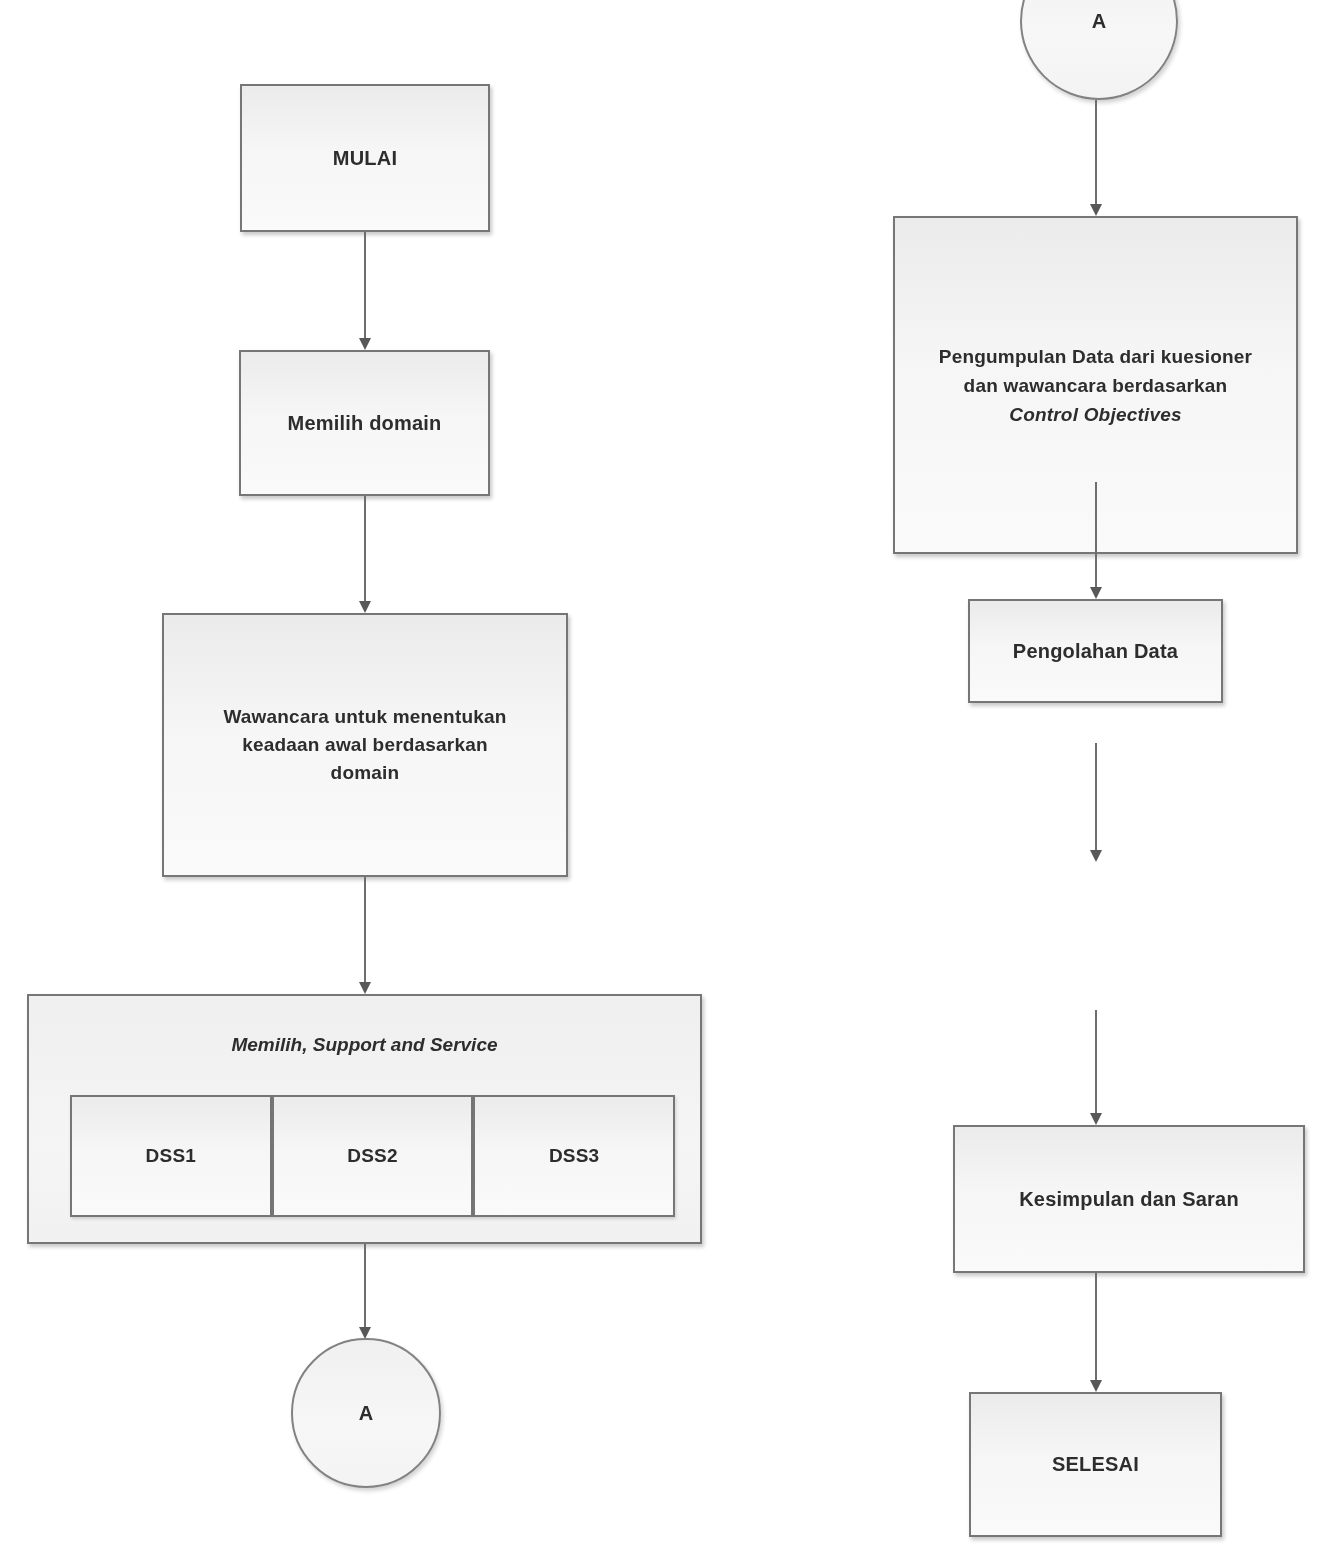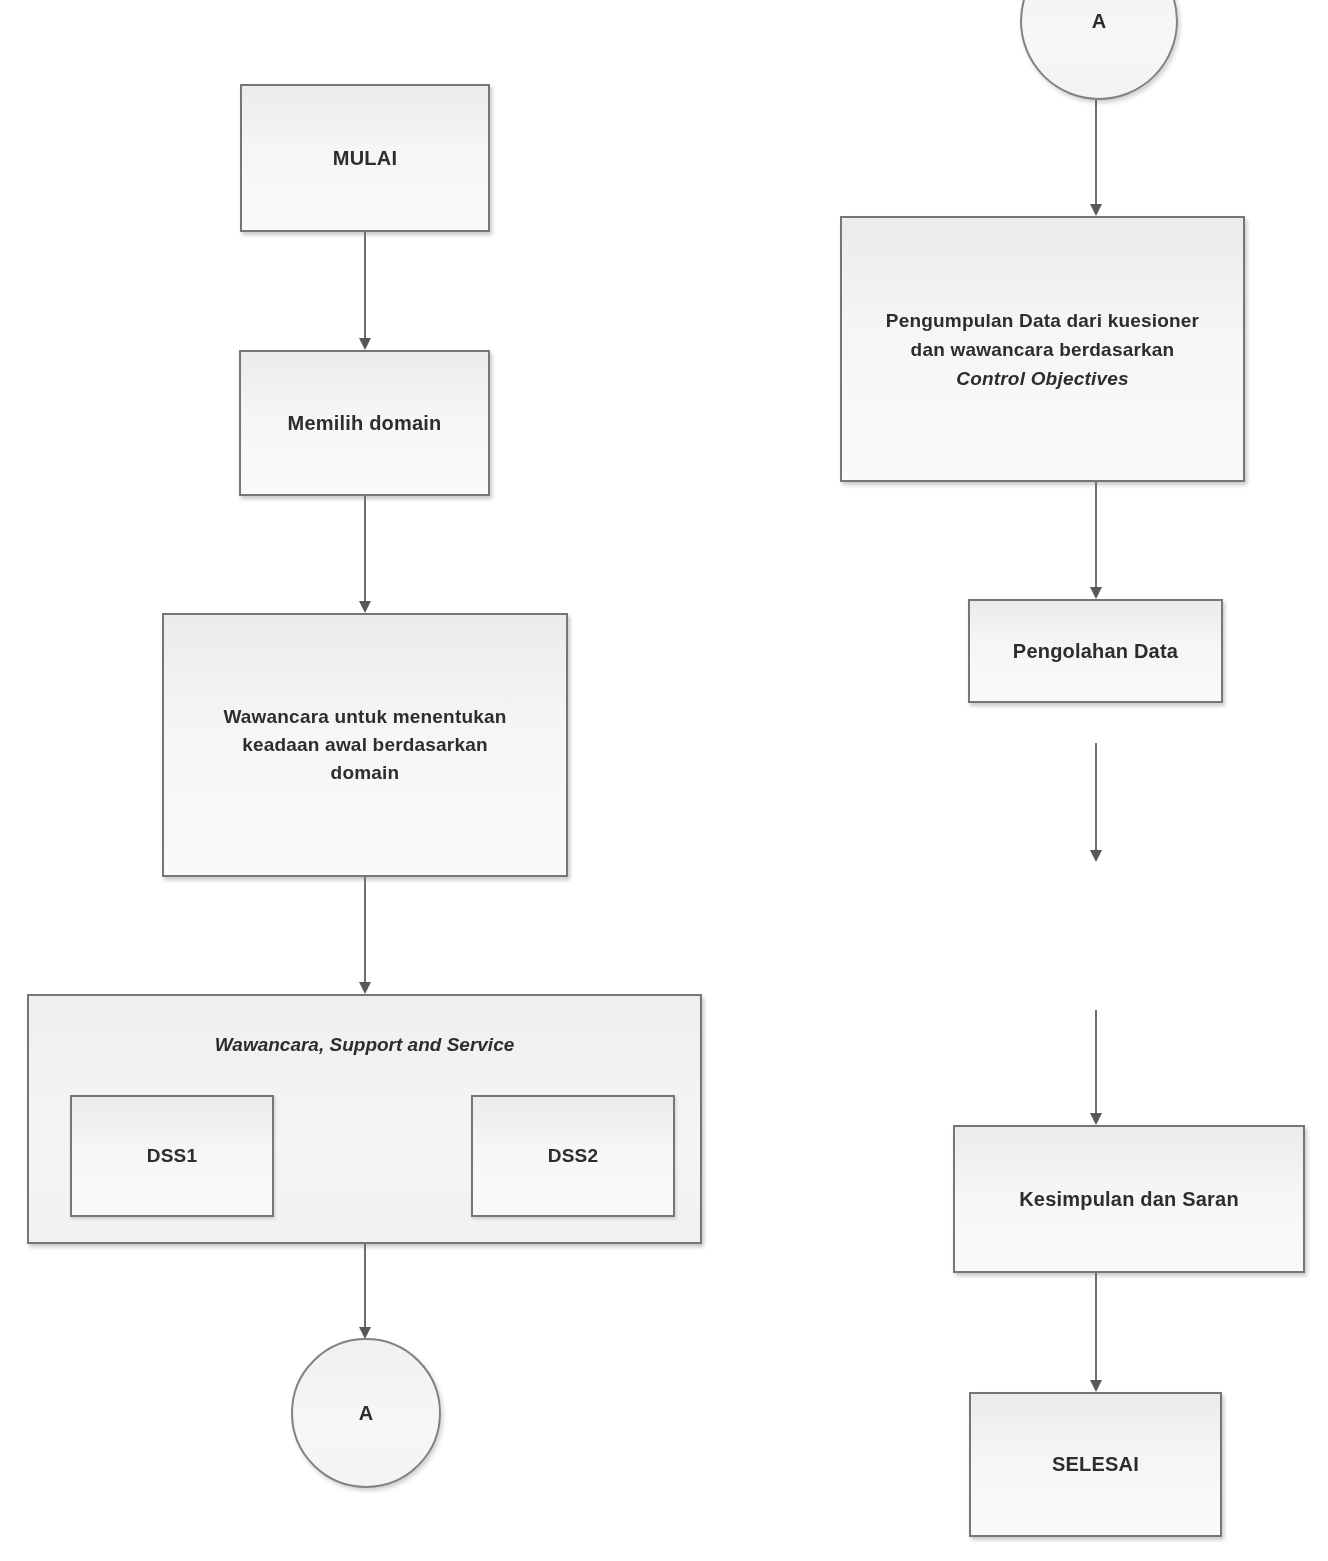--- a/index.html
+++ b/index.html
@@ -132,44 +132,47 @@
 
   <div class="arrow" style="left:358px; top:496px; height:117px;"></div>
 
   <div class="node" style="left:162px; top:613px; width:406px; height:264px;">
     <span class="wrap-text">Wawancara untuk menentukan keadaan awal berdasarkan domain</span>
   </div>
 
   <div class="arrow" style="left:358px; top:877px; height:117px;"></div>
 
   <div class="group" style="left:27px; top:994px; width:675px; height:250px;">
-    <div class="group-title">Wawancara, Support and Service</div>
+    <div class="group-title">Memilih, Support and Service</div>
     <div class="group-row">
       <div class="node">
         <span>DSS1</span>
       </div>
       <div class="node">
         <span>DSS2</span>
+      </div>
+      <div class="node">
+        <span>DSS3</span>
       </div>
     </div>
   </div>
 
   <div class="arrow" style="left:358px; top:1244px; height:95px;"></div>
 
   <div class="connector" style="left:291px; top:1338px; width:150px; height:150px;">
     <span>A</span>
   </div>
 
   <div class="connector" style="left:1020px; top:-58px; width:158px; height:158px;">
     <span>A</span>
   </div>
 
   <div class="arrow" style="left:1089px; top:100px; height:116px;"></div>
 
-  <div class="node" style="left:840px; top:216px; width:405px; height:266px;">
+  <div class="node" style="left:893px; top:216px; width:405px; height:338px;">
     <div class="multiline">
       <div>Pengumpulan Data dari kuesioner</div>
       <div>dan wawancara berdasarkan</div>
       <div class="italic">Control Objectives</div>
     </div>
   </div>
 
   <div class="arrow" style="left:1089px; top:482px; height:117px;"></div>
 
   <div class="node" style="left:968px; top:599px; width:255px; height:104px;">

